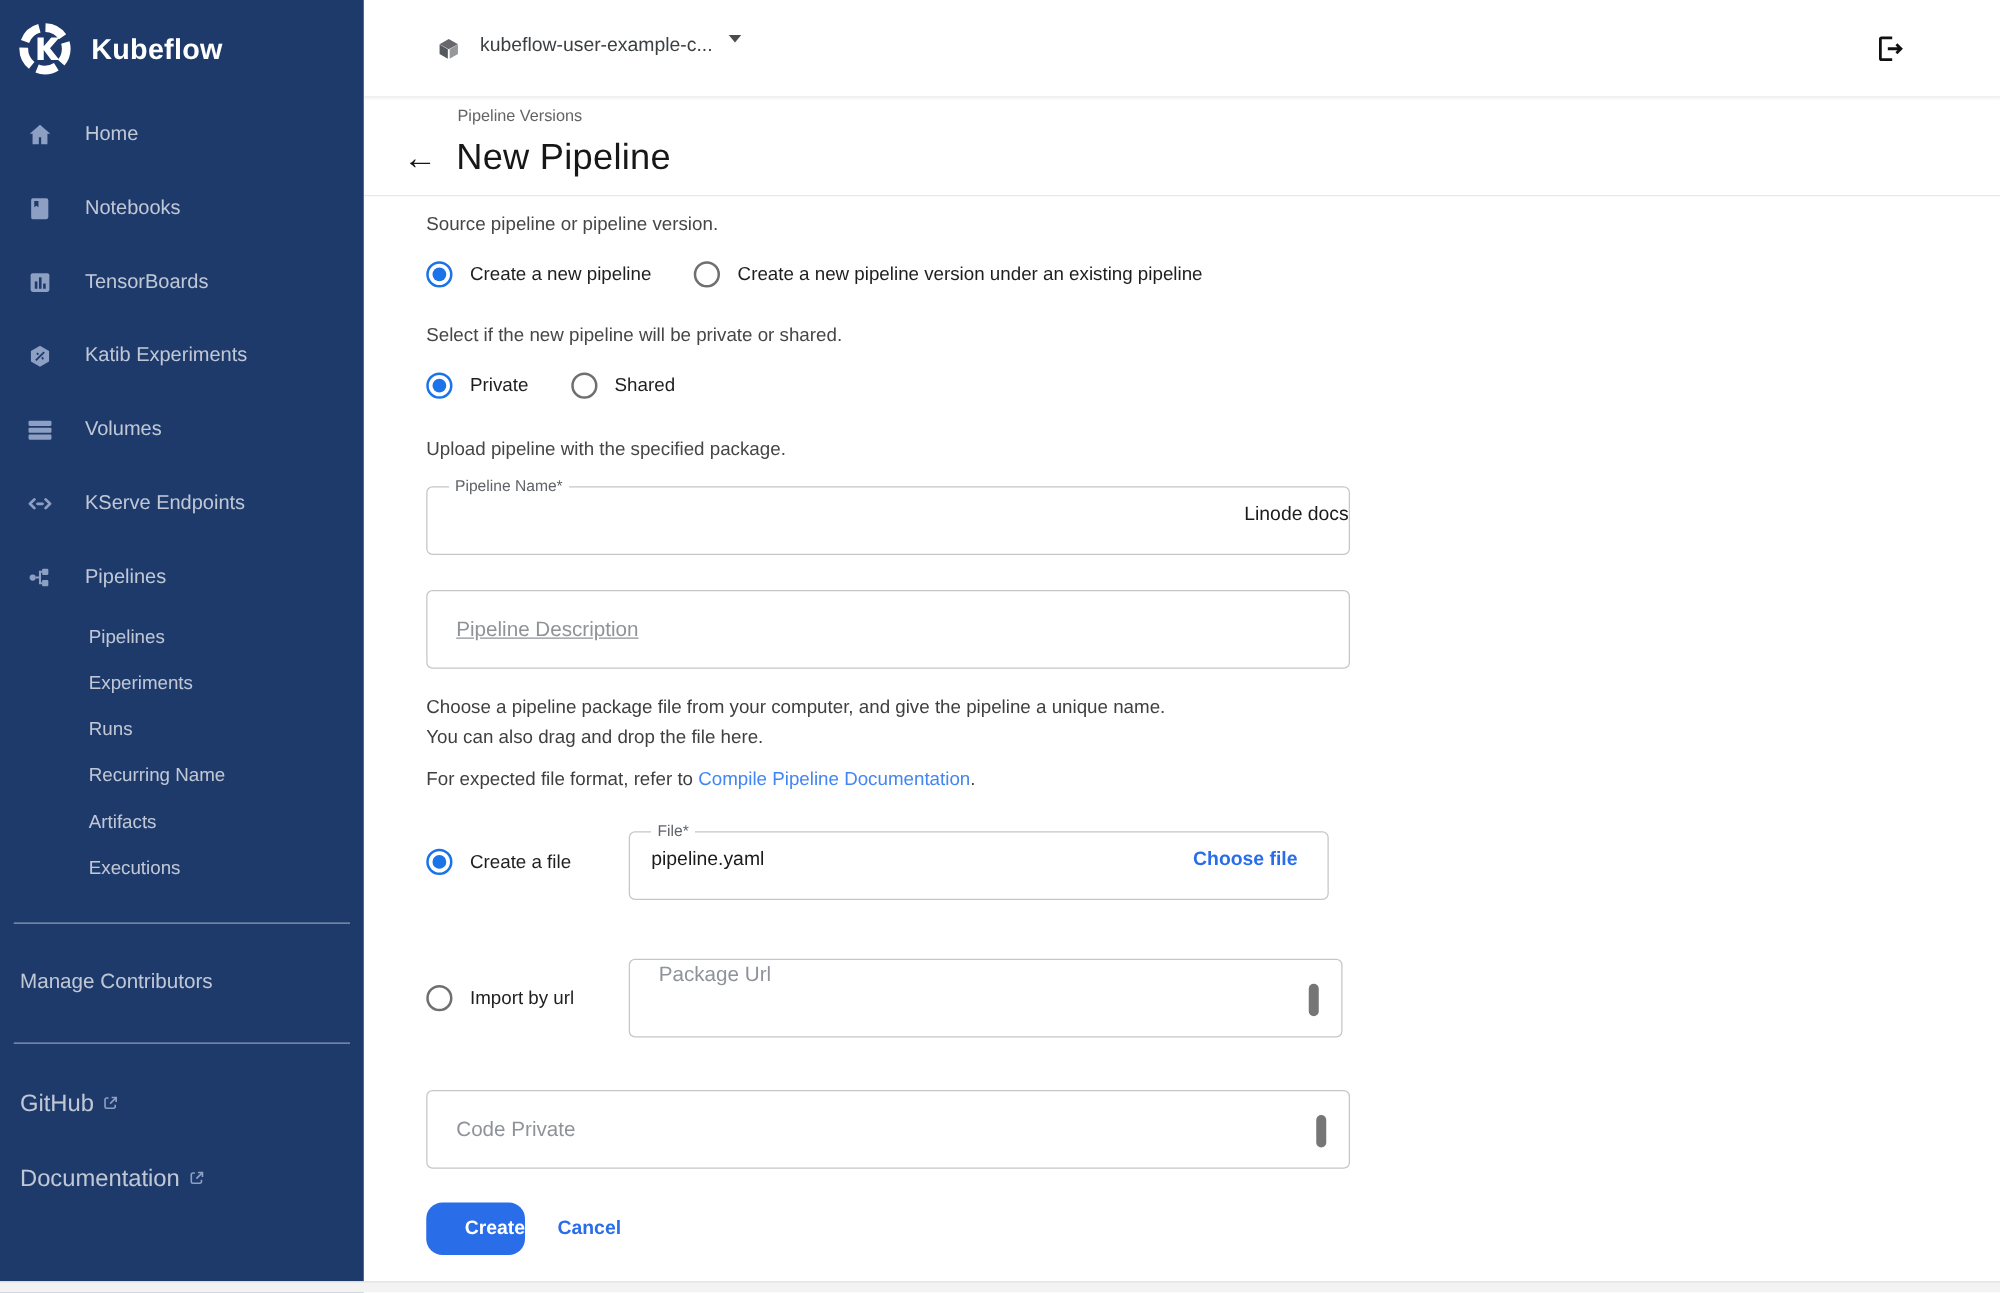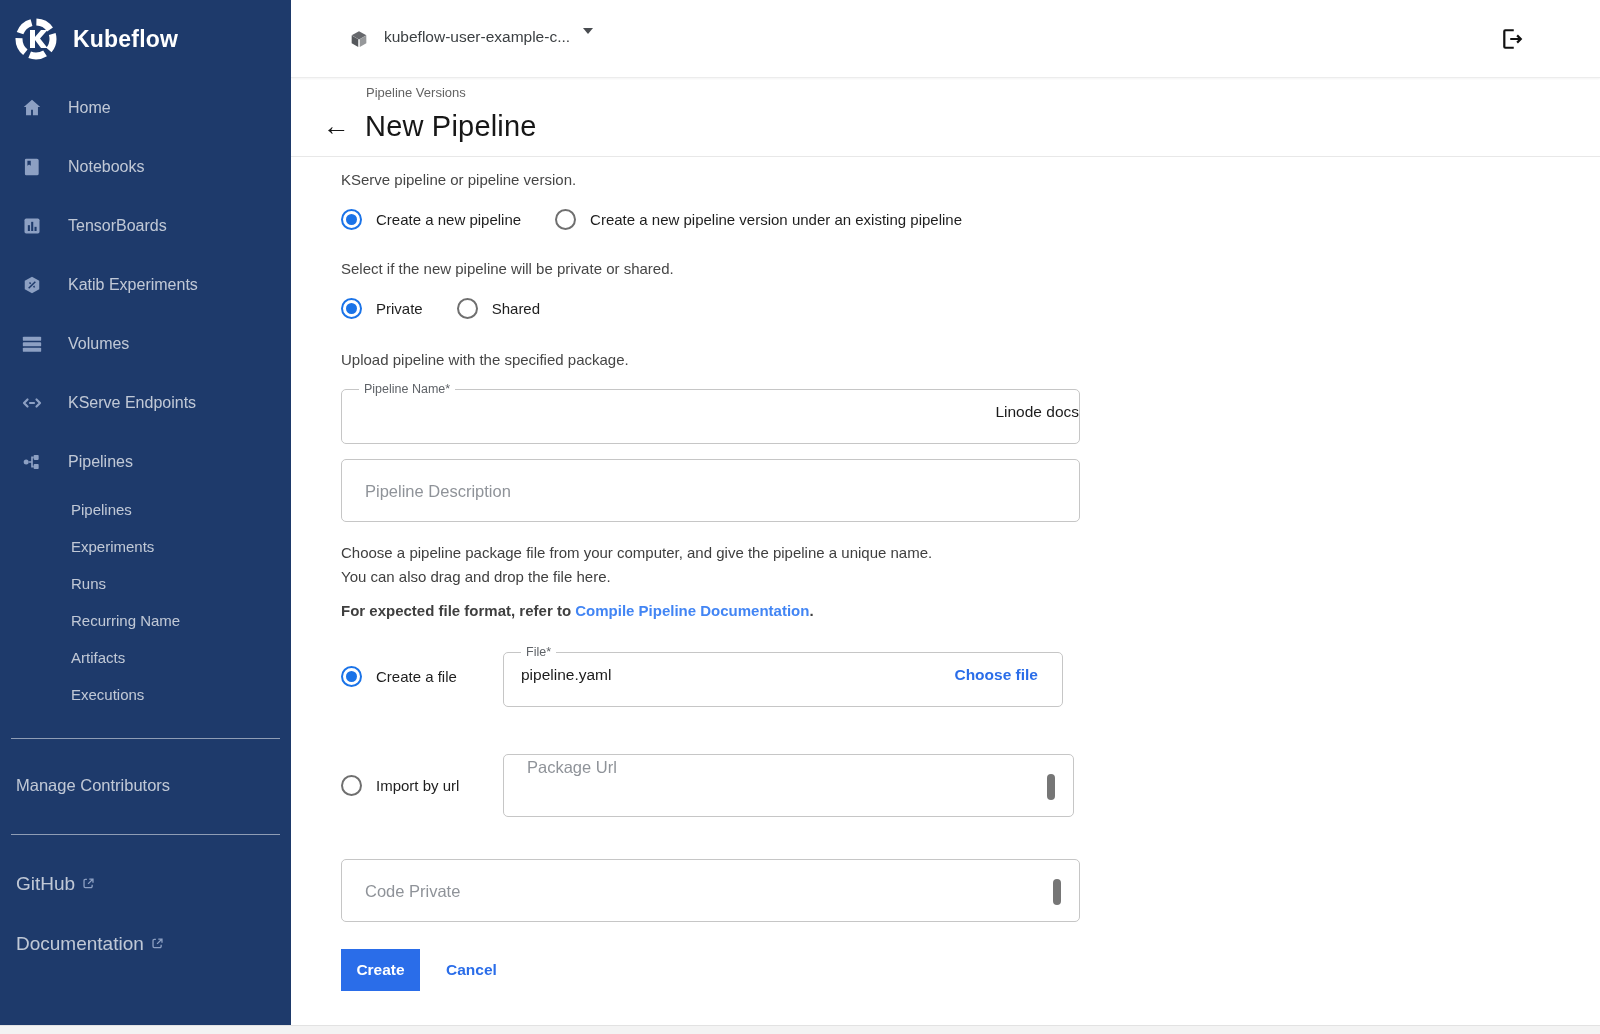--- a/index.html
+++ b/index.html
@@ -43,41 +43,41 @@
   .radio.sel::after { content:""; position:absolute; inset:3px; background:#1a73e8; border-radius:50%; }
   .radio-label { margin-left:14px; font-size:15px; color:#1e1e1e; }
   .gap-left { margin-left:34px; }
   .mt30 { margin-top:30px; }
   .mt32 { margin-top:32px; }
 
   fieldset.mfield { border:1px solid #c6c6c6; border-radius:5px; width:739px; height:62px; padding:0 0 0 17px; background:#fff; }
   fieldset.mfield legend { font-size:12.5px; color:#5f6368; padding:0 5px; }
   .fvalue { font-size:15.5px; color:#1b1b1b; margin-top:7px;text-align:right; }
   .field-name { margin-top:14px; }
-  .field-desc { margin-top:15px; }
+  .field-desc { margin-top:28px;text-decoration:underline; }
 
   .pfield { border:1px solid #c6c6c6; border-radius:5px; width:739px; height:63px; padding:22px 0 0 23px; font-size:16.5px; color:#8f9399; position:relative; background:#fff; }
   .pill { position:absolute; right:18px; top:19px; width:8px; height:26px; border-radius:4px; background:#767676; cursor:grab; }
 
   .para { margin-top:19px; line-height:24px; color:#3f3f3f; }
-  .format-line { margin-top:13px; color:#3f3f3f;font-weight:bold; }
+  .format-line { margin-top:13px; color:#3f3f3f; }
   .doc-link { color:#4285f4; text-decoration:none; cursor:pointer; }
 
   .upload-row { display:flex; align-items:center; margin-top:26px; }
   .radio-cell { width:162px; display:flex; align-items:center; }
   fieldset.file-field { width:560px; height:62px; }
   .file-inner { display:flex; align-items:center; margin-top:7px; padding-right:24px; }
   .file-value { font-size:15.5px; color:#1b1b1b; flex:1; }
   .choose-file { font-size:15.5px; font-weight:bold; color:#2a6de9; cursor:pointer; }
   .url-row { margin-top:47px; }
   .url-field { width:571px; padding-top:3px; }
   .code-field { margin-top:42px; }
 
   .actions { display:flex; align-items:center; margin-top:27px; }
-  .create-btn { width:79px; height:42px; background:#2a6de9; color:#fff; border:none; border-radius:0; font-size:15.5px; font-weight:bold; cursor:pointer; }
+  .create-btn { width:79px; height:42px; background:#2a6de9; color:#fff; border:none; border-radius:13px; font-size:15.5px; font-weight:bold; cursor:pointer;text-align:right; }
   .cancel-btn { margin-left:26px; background:none; border:none; color:#2a6de9; font-size:15.5px; font-weight:bold; cursor:pointer; }
 
   .bottom-strip { position:absolute; left:0; right:0; bottom:0; height:9px; background:#f3f3f3; border-top:1px solid #e2e2e2; }
 </style>
 </head>
 <body>
 
 <aside class="sidebar">
   <div class="logo-row">
     <svg width="44" height="44" viewBox="0 0 44 44">
@@ -228,21 +228,21 @@
   <div class="page-head">
     <div class="breadcrumb">Pipeline Versions</div>
     <div class="title-row">
       <span class="back-arrow">←</span>
       <h1 class="page-title">New Pipeline</h1>
     </div>
   </div>
 
   <div class="form">
 
-    <p class="sec">KServe pipeline or pipeline version.</p>
+    <p class="sec">Source pipeline or pipeline version.</p>
 
     <div class="radio-row">
       <span class="radio sel"></span>
       <span class="radio-label">Create a new pipeline</span>
       <span class="radio gap-left"></span>
       <span class="radio-label">Create a new pipeline version under an existing pipeline</span>
     </div>
 
     <p class="sec mt30">Select if the new pipeline will be private or shared.</p>
 

